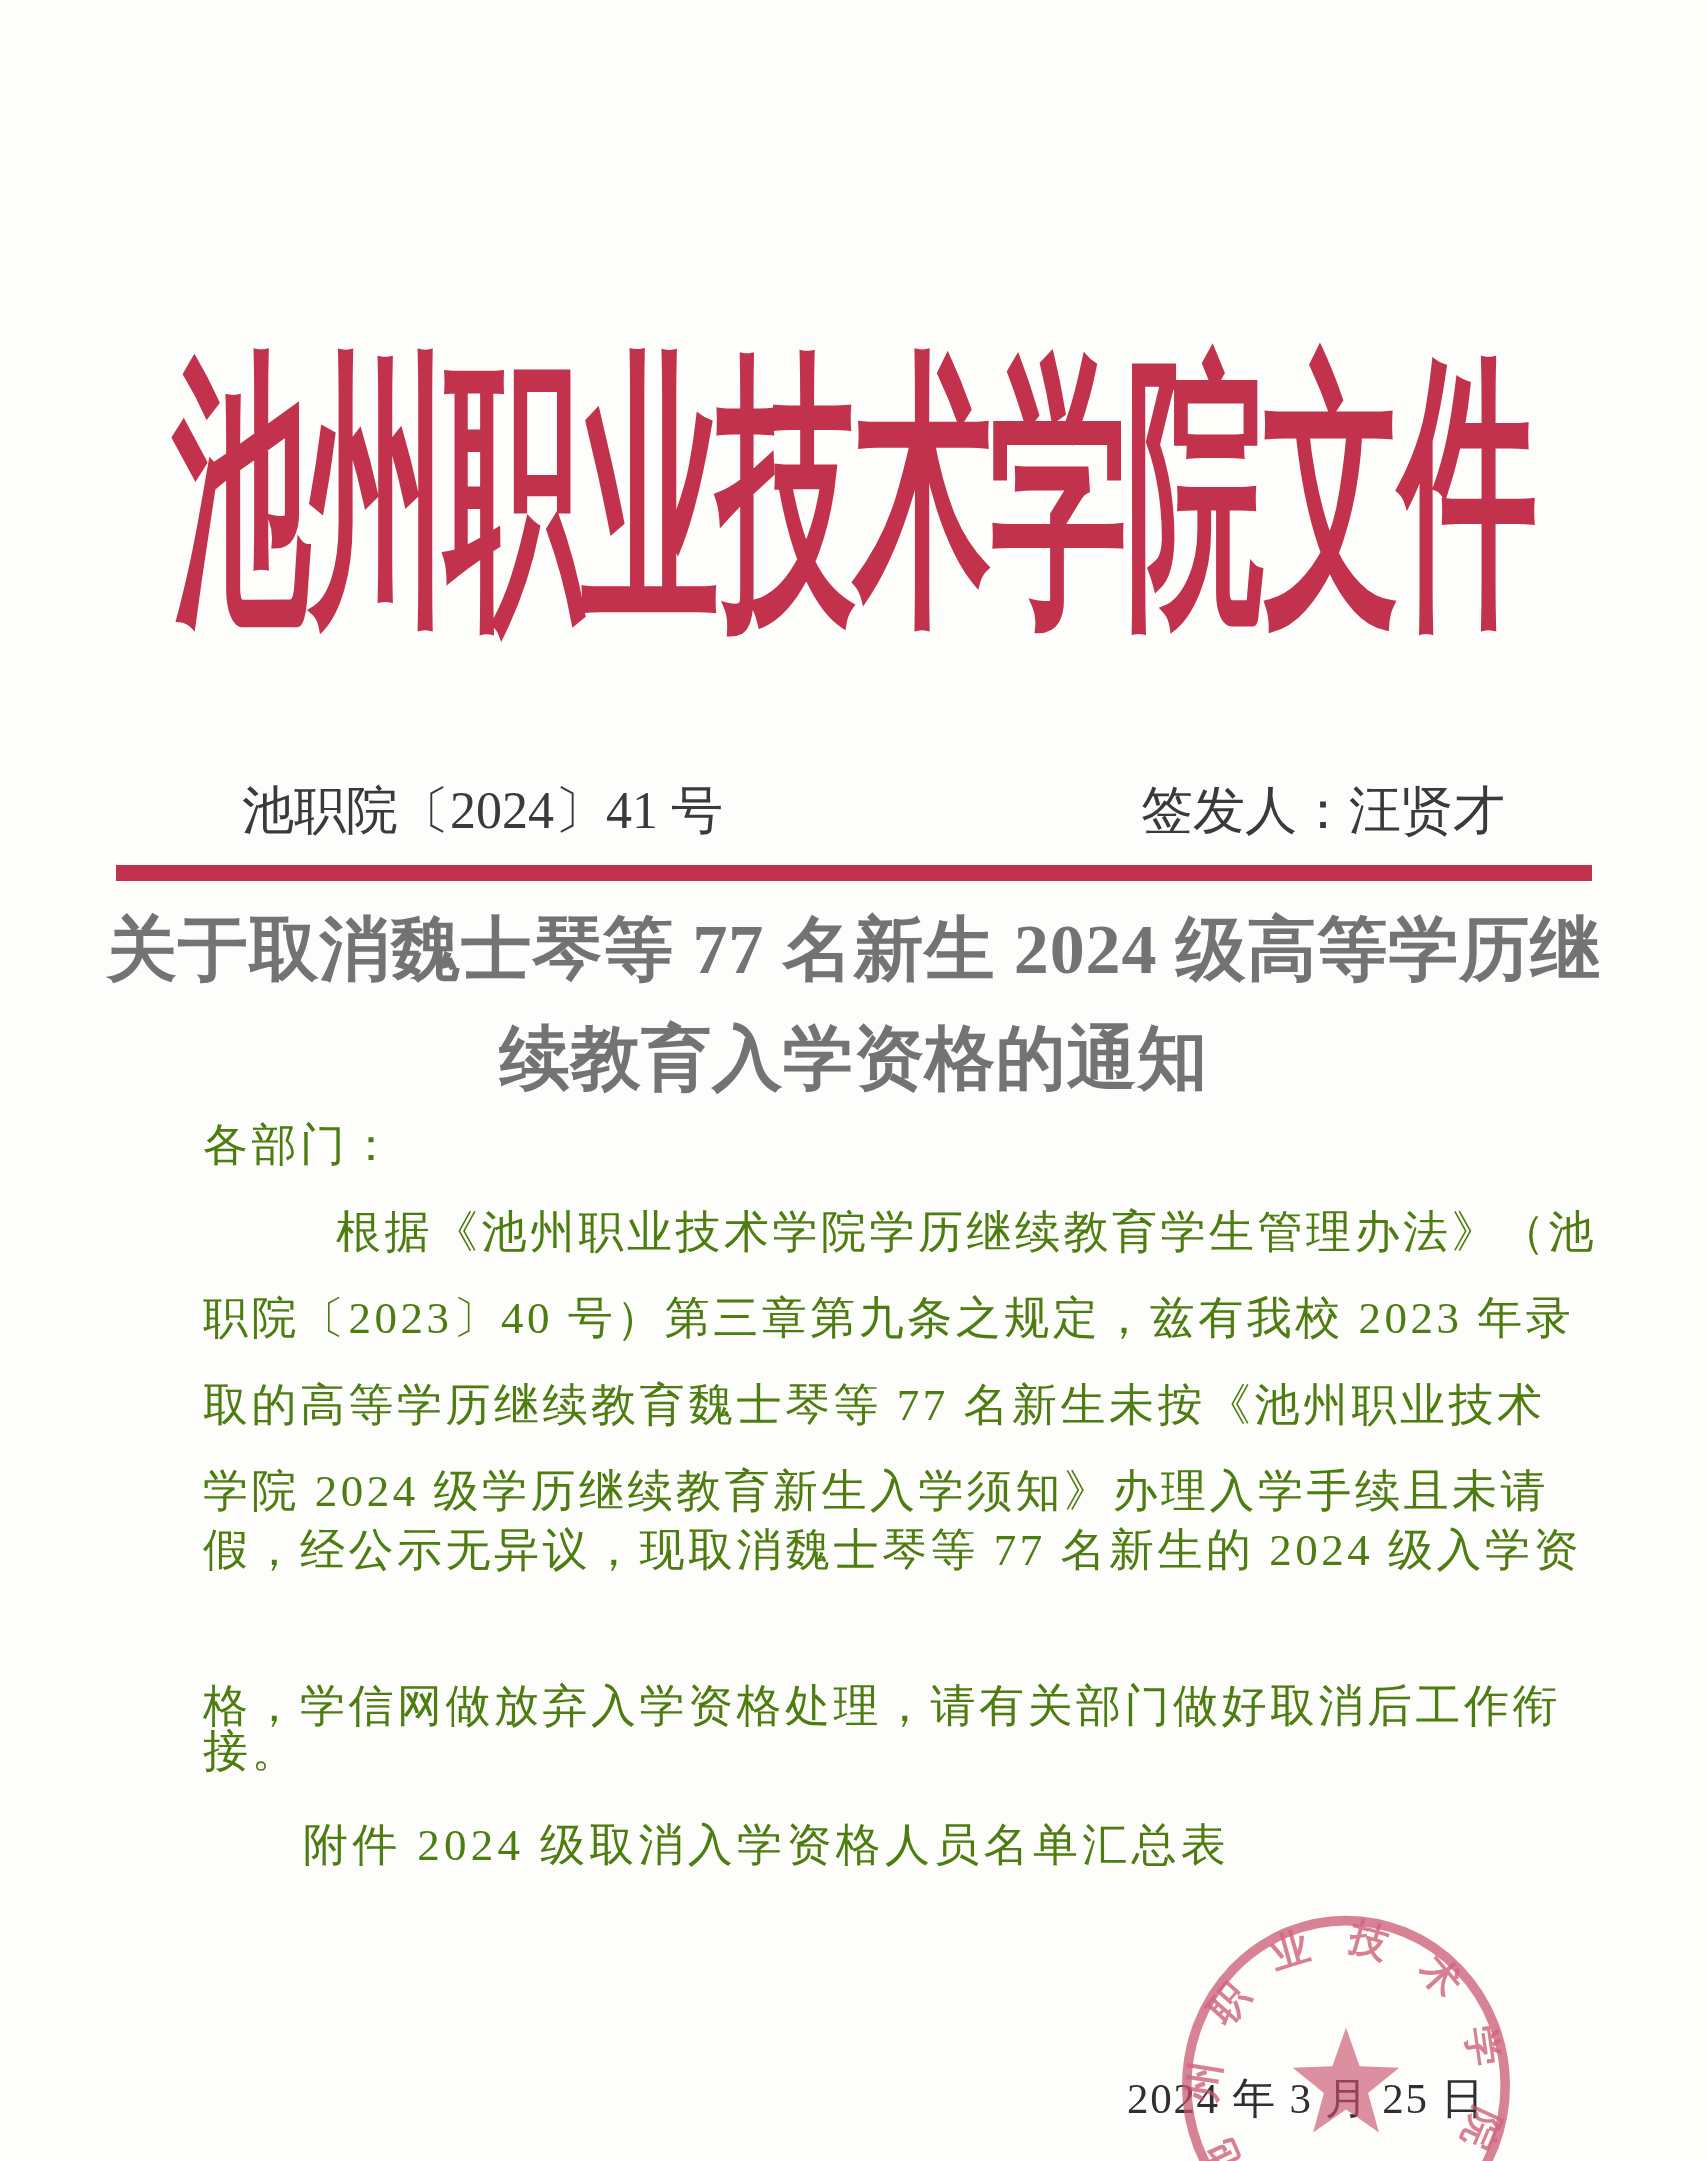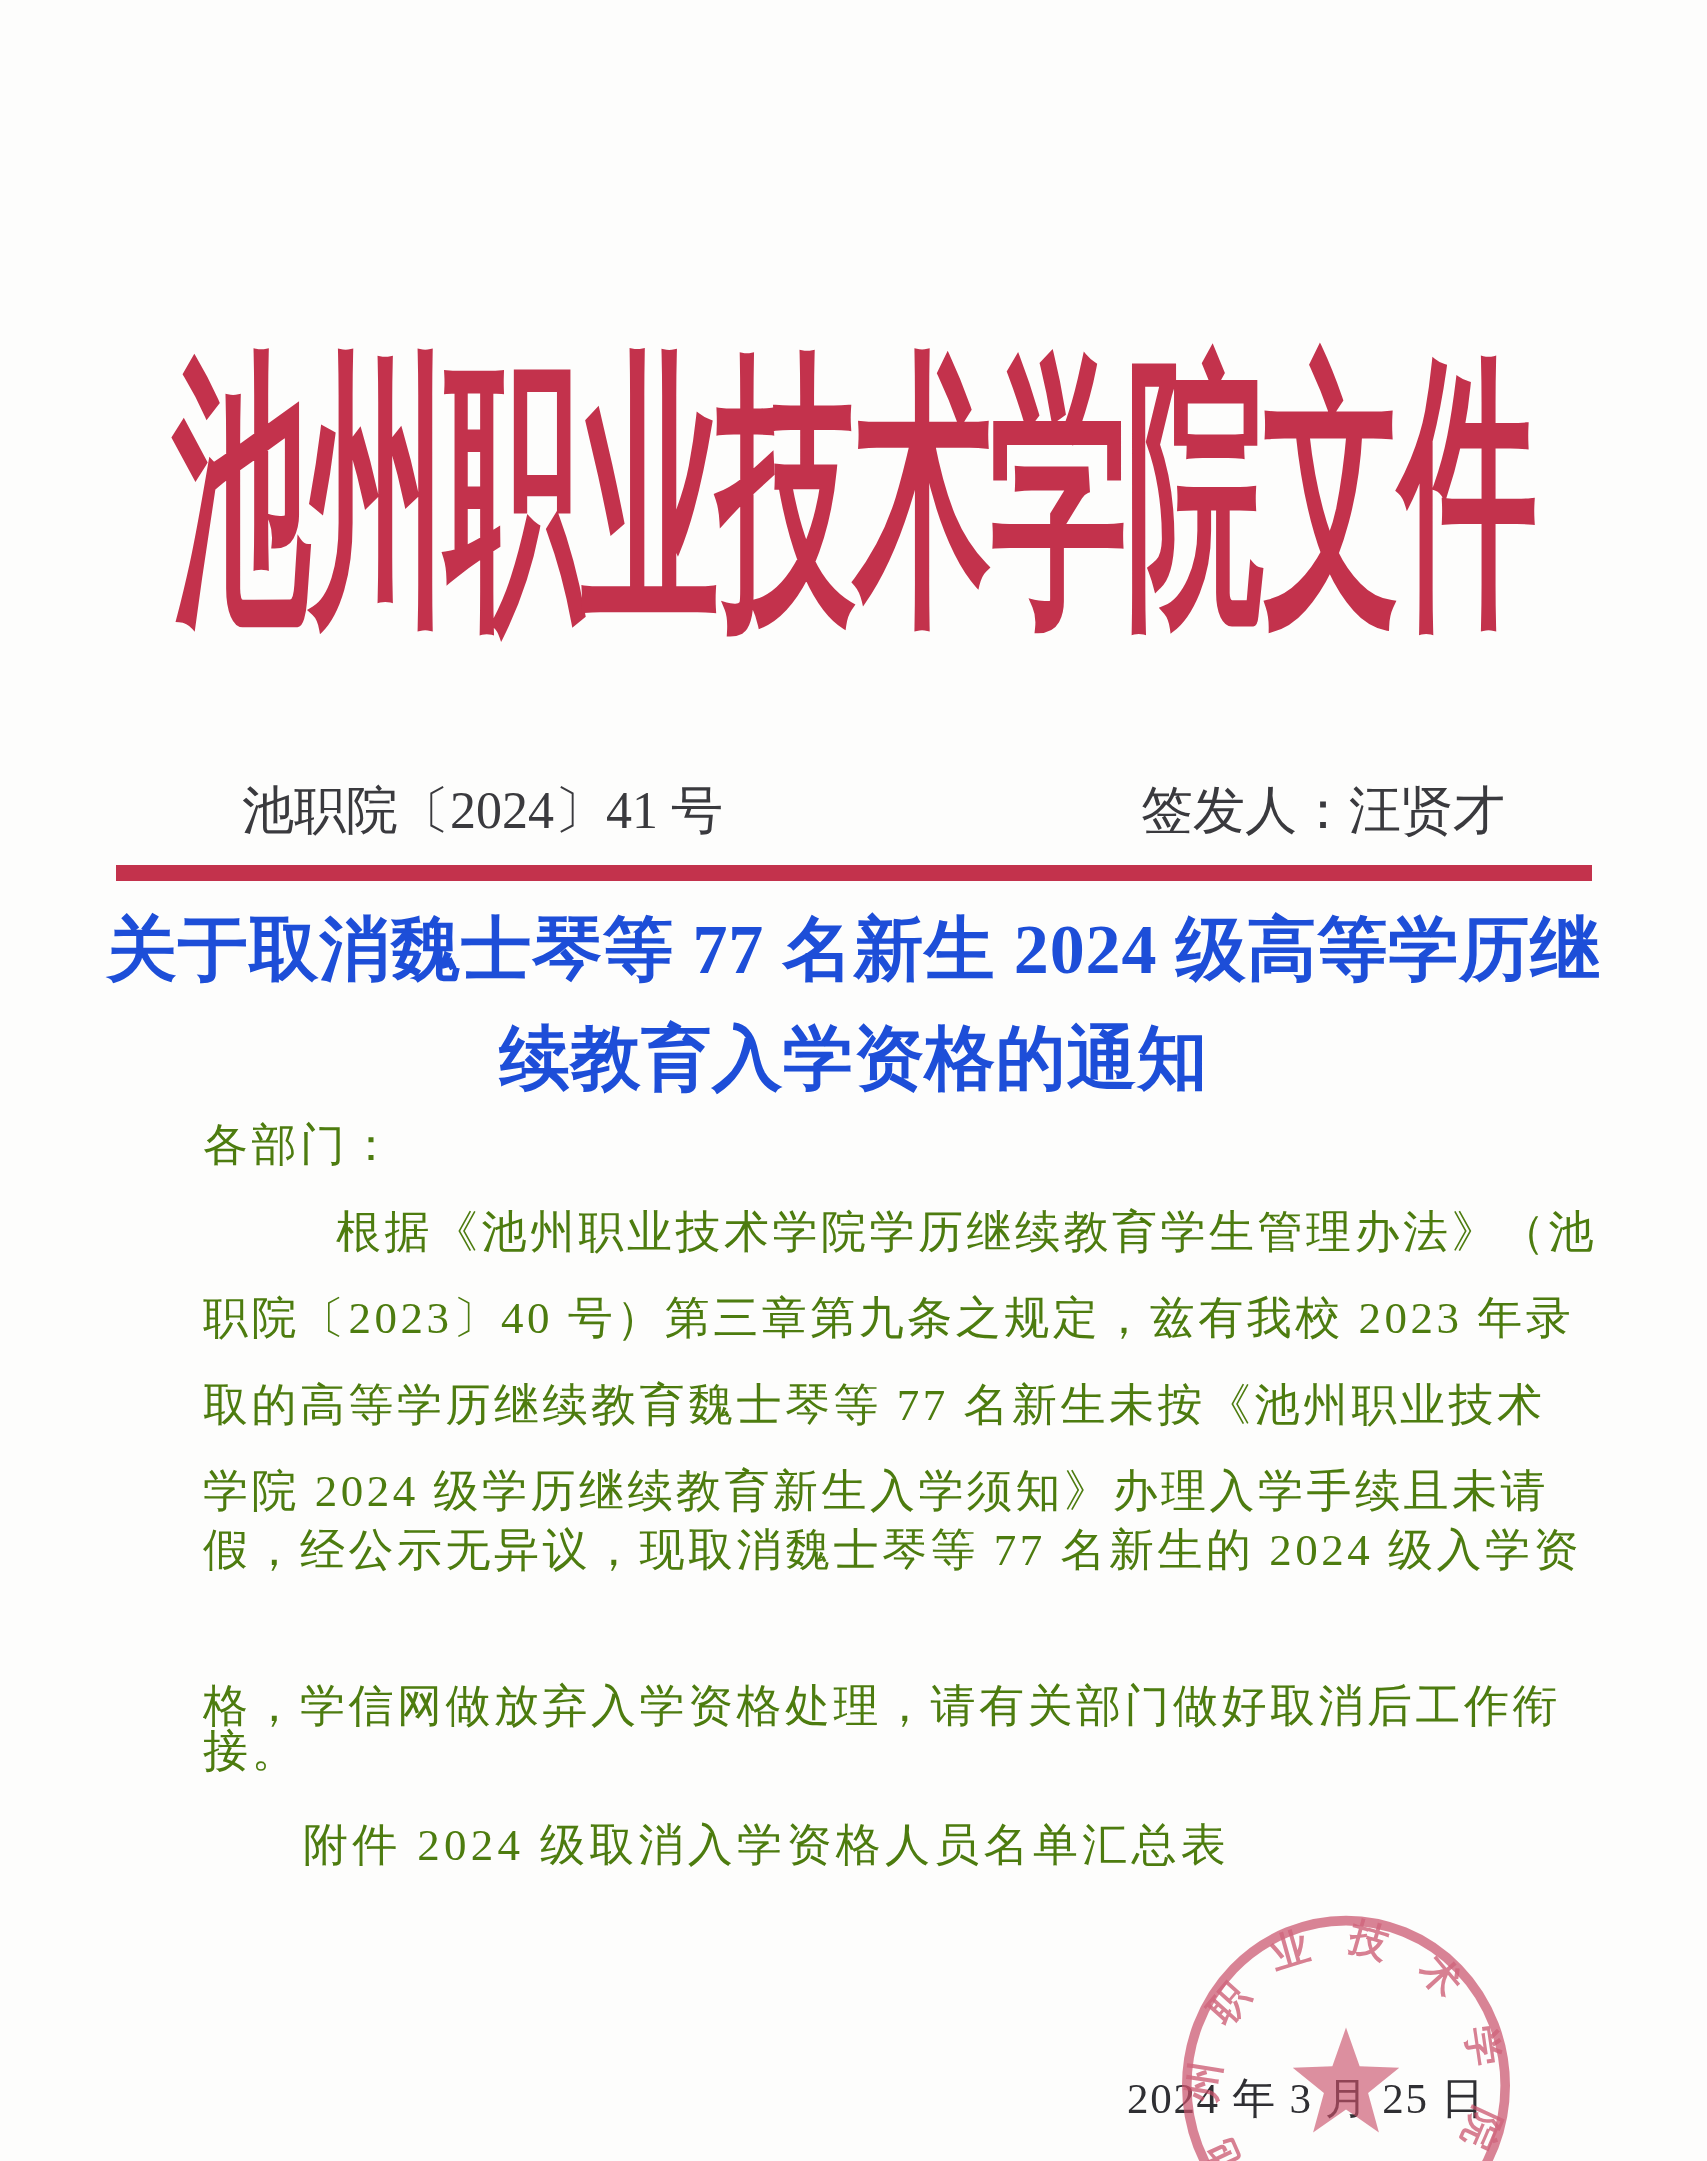--- a/index.html
+++ b/index.html
@@ -9,21 +9,21 @@
   .masthead{position:absolute;top:426px;left:0;width:100%;height:138px;line-height:138px;
         text-align:center;font-size:138px;font-weight:700;color:#c3324c;letter-spacing:-1.7px;
         transform:scaleY(2.1);transform-origin:50% 50%;white-space:nowrap;}
   
   .metaline{position:absolute;top:776px;left:0;width:1708px;display:flex;
         justify-content:space-between;box-sizing:border-box;padding:0 203px 0 242px;
         font-size:52px;color:#3a3a3e;}
   .rule{position:absolute;top:865px;left:116px;width:1476px;height:15.6px;background:#c3324c;}
   
   .title-line{position:absolute;left:0;width:100%;text-align:center;font-weight:700;
-        color:#1d4ed8;font-size:70px;white-space:nowrap;letter-spacing:0.9px;}
+        color:#737373;font-size:70px;white-space:nowrap;letter-spacing:0.9px;}
   .tl1{top:903px;}
   .tl2{top:1012px;}
   
   .body-line{position:absolute;font-size:45px;color:#4d7c0f;letter-spacing:3.5px;white-space:nowrap;}
   .salutation{top:1115px;left:203px;}
   .bl0{top:1202px;left:336px;}
   .bl1{top:1288px;left:203px;}
   .bl2{top:1375px;left:203px;}
   .bl3{top:1461px;left:203px;}
   .bl4{top:1520px;left:203px;}

